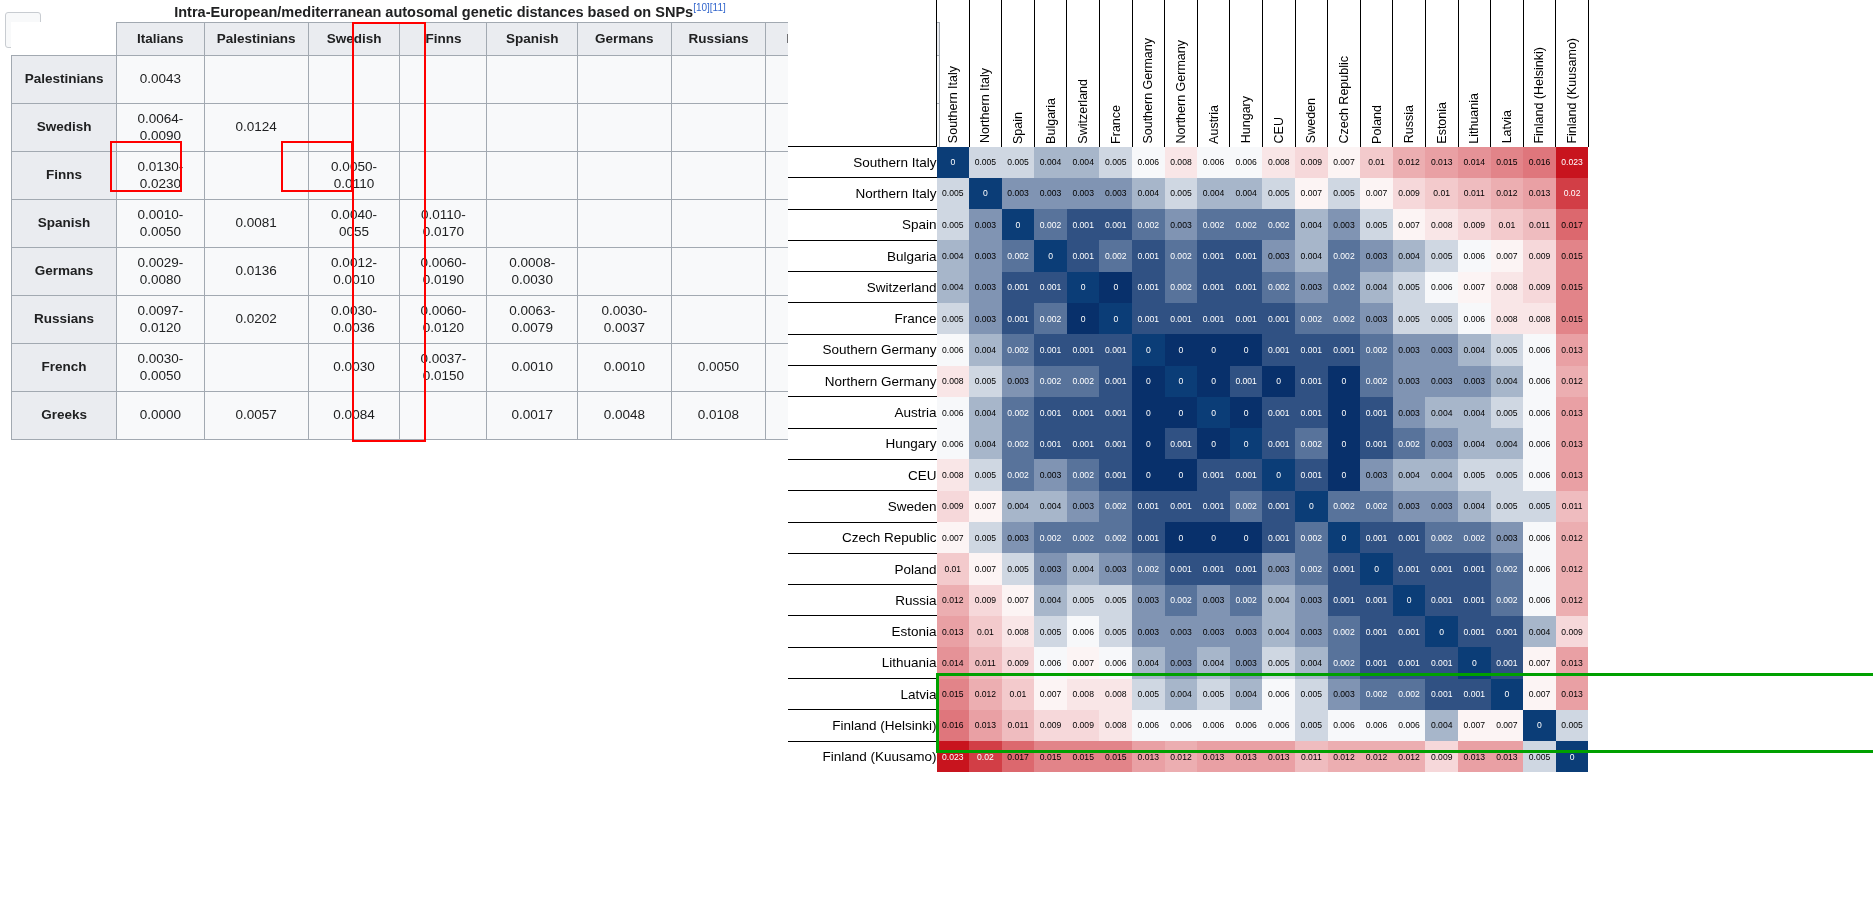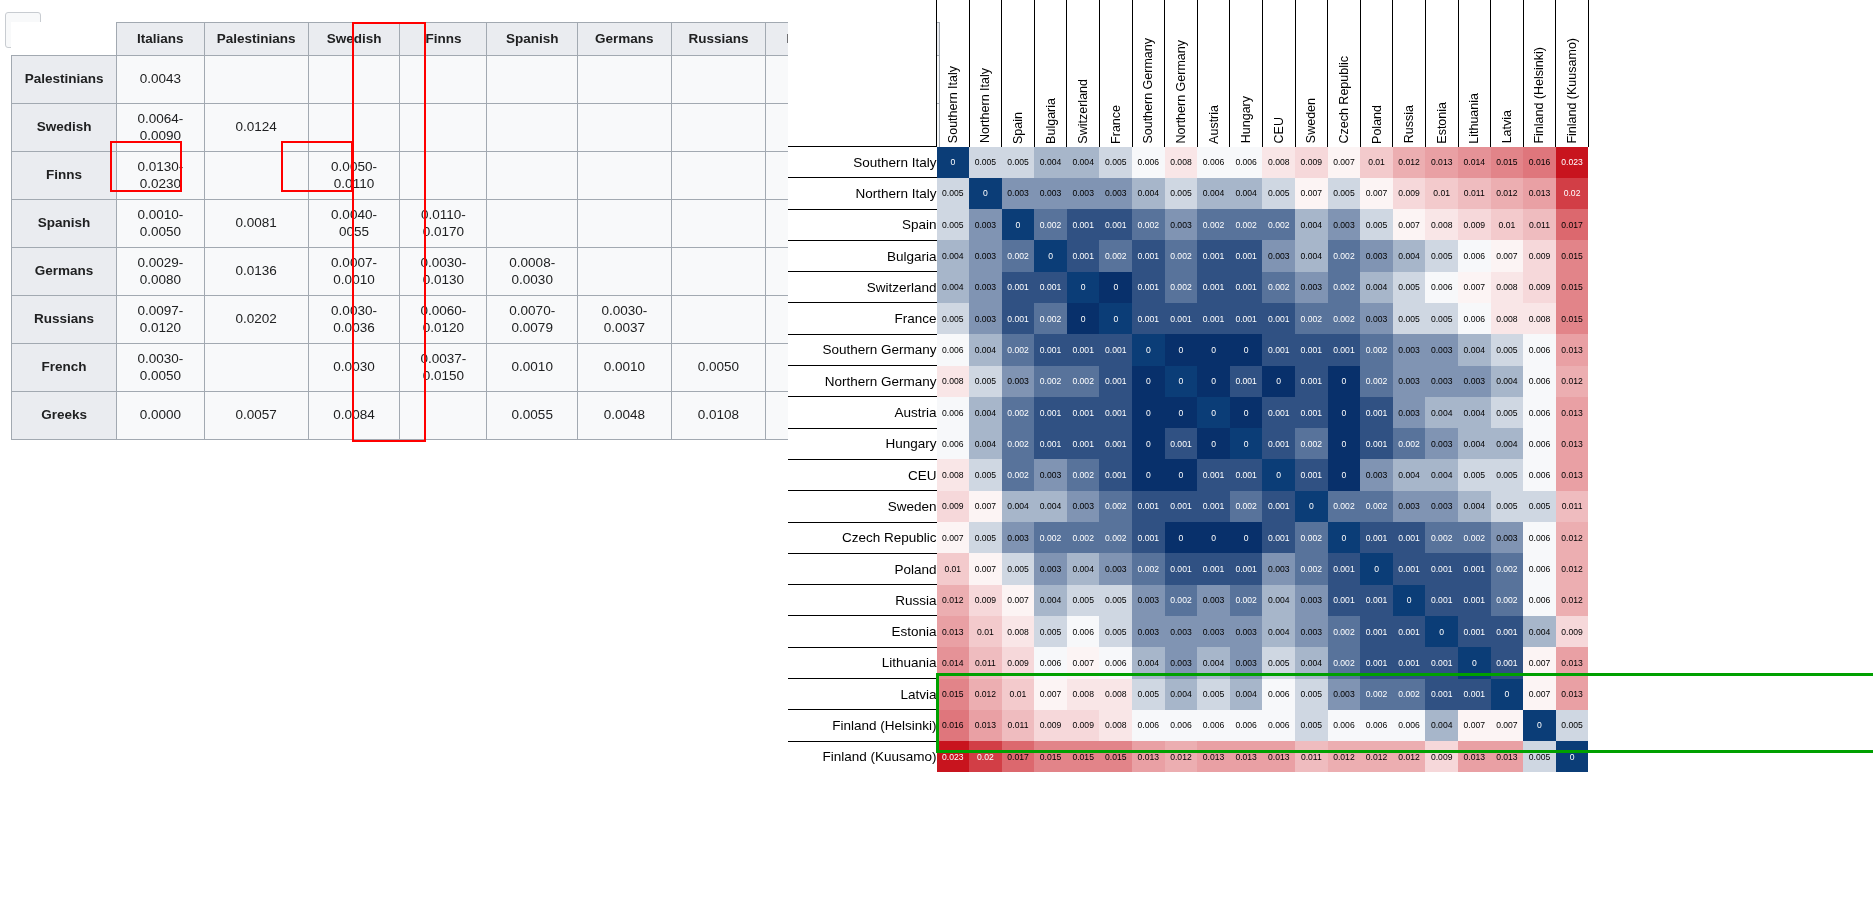--- a/index.html
+++ b/index.html
@@ -193,20 +193,23 @@
         <rect x="0" y="1" width="4" height="2" fill="#54595d"></rect>
         <rect x="6" y="1" width="14" height="2" fill="#54595d"></rect>
         <rect x="0" y="7" width="4" height="2" fill="#54595d"></rect>
         <rect x="6" y="7" width="14" height="2" fill="#54595d"></rect>
         <rect x="0" y="13" width="4" height="2" fill="#54595d"></rect>
         <rect x="6" y="13" width="14" height="2" fill="#54595d"></rect>
       </svg>
     </span>
   </div>
 
+  <div id="left-title">
+    <span>Intra-European/mediterranean autosomal genetic distances based on SNPs</span><a class="refs">[10][11]</a>
+  </div>
 
   <table class="dist">
     <thead>
       <tr>
         <th class="corner"></th>
         <th>Italians</th>
         <th>Palestinians</th>
         <th>Swedish</th>
         <th>Finns</th>
         <th>Spanish</th>
@@ -262,35 +265,35 @@
         <td></td>
         <td></td>
         <td></td>
         <td></td>
         <td></td>
       </tr>
       <tr>
         <th class="rowhead">Germans</th>
         <td>0.0029-0.0080</td>
         <td>0.0136</td>
-        <td>0.0007-0.0010</td>
-        <td>0.0030-0.0130</td>
+        <td>0.0012-0.0010</td>
+        <td>0.0060-0.0190</td>
         <td>0.0008-0.0030</td>
         <td></td>
         <td></td>
         <td></td>
         <td></td>
       </tr>
       <tr>
         <th class="rowhead">Russians</th>
         <td>0.0097-0.0120</td>
         <td>0.0202</td>
         <td>0.0030-0.0036</td>
         <td>0.0060-0.0120</td>
-        <td>0.0070-0.0079</td>
+        <td>0.0063-0.0079</td>
         <td>0.0030-0.0037</td>
         <td></td>
         <td></td>
         <td></td>
       </tr>
       <tr>
         <th class="rowhead">French</th>
         <td>0.0030-0.0050</td>
         <td></td>
         <td>0.0030</td>
@@ -300,21 +303,21 @@
         <td>0.0050</td>
         <td></td>
         <td></td>
       </tr>
       <tr>
         <th class="rowhead">Greeks</th>
         <td>0.0000</td>
         <td>0.0057</td>
         <td>0.0084</td>
         <td></td>
-        <td>0.0055</td>
+        <td>0.0017</td>
         <td>0.0048</td>
         <td>0.0108</td>
         <td></td>
         <td></td>
       </tr>
     </tbody>
   </table>
 
   <div class="box-red" id="box-finns-col"></div>
   <div class="box-red" id="box-cell-a"></div>

